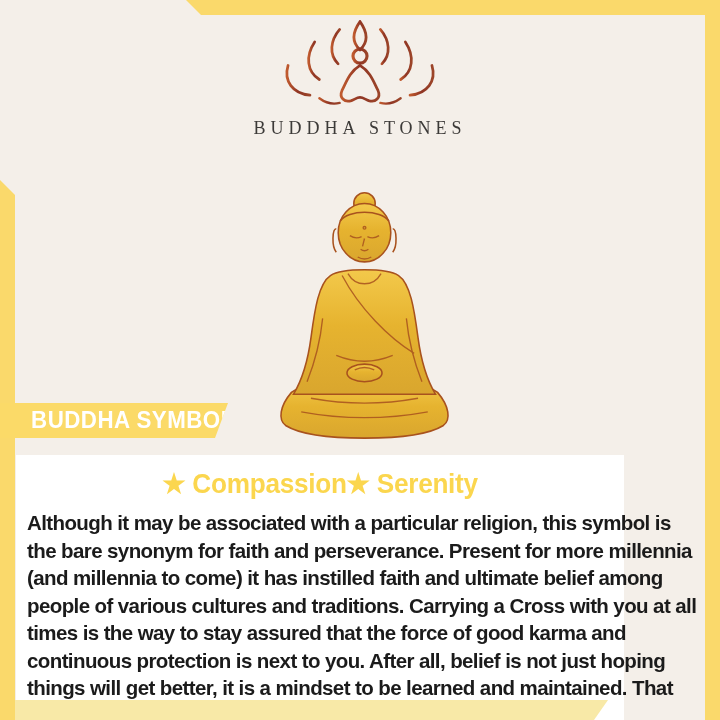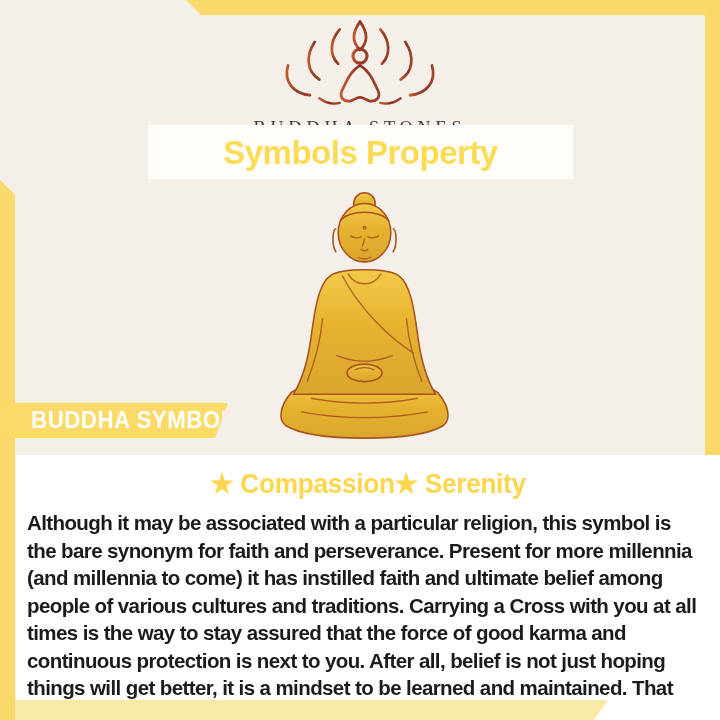--- a/index.html
+++ b/index.html
@@ -33,21 +33,21 @@
   .buddha{position:absolute;left:272px;top:182px;z-index:2;}
 
   
   .ribbon{position:absolute;left:0;top:403px;width:228px;height:35px;background:#fbda68;
     z-index:7;clip-path:polygon(0 0,100% 0,calc(100% - 13px) 100%,0 100%);
     display:flex;align-items:center;}
   .ribbon-label{color:#ffffff;font-size:23px;font-weight:600;letter-spacing:.5px;
     padding-left:32px;transform:scaleX(.97);transform-origin:left center;white-space:nowrap;}
 
   
-  .panel{position:absolute;left:16px;top:455px;width:704px;height:265px;background:#ffffff;
+  .panel{position:absolute;left:16px;top:455px;width:608px;height:265px;background:#ffffff;
     z-index:4;}
   .panel-heading{margin:13px 0 0 0;text-align:center;font-size:27px;font-weight:700;
     color:#fbd64e;letter-spacing:-0.3px;transform:scaleX(.97);}
   .panel-body{margin:9px 0 0 11px;width:672px;font-size:20.5px;line-height:27.5px;
     font-weight:700;color:#1b1b1b;letter-spacing:-0.6px;text-align:left;}
 </style>
 </head>
 <body>
 
 <div class="canvas">
@@ -77,23 +77,20 @@
           <path d="M18,58 C12,78 24,94 46,96" stroke-width="3.5"></path>
           <path d="M202,58 C208,78 196,94 174,96" stroke-width="3.5"></path>
           <path d="M58,100 C66,106 76,108 84,106" stroke-width="3"></path>
           <path d="M162,100 C154,106 144,108 136,106" stroke-width="3"></path>
         </g>
       </svg>
     </span>
     <div class="brand-name">BUDDHA STONES</div>
   </div>
 
-  <div class="title-banner">
-    <div class="title">Symbols Property</div>
-  </div>
 
   <div class="buddha">
     <svg viewBox="0 0 190 270" width="185" height="263">
       <defs>
         <linearGradient id="gold" x1="0" y1="0" x2="0" y2="1">
           <stop offset="0" stop-color="#f3c94b"></stop>
           <stop offset="0.45" stop-color="#e6b32f"></stop>
           <stop offset="1" stop-color="#d9a62e"></stop>
         </linearGradient>
       </defs>

